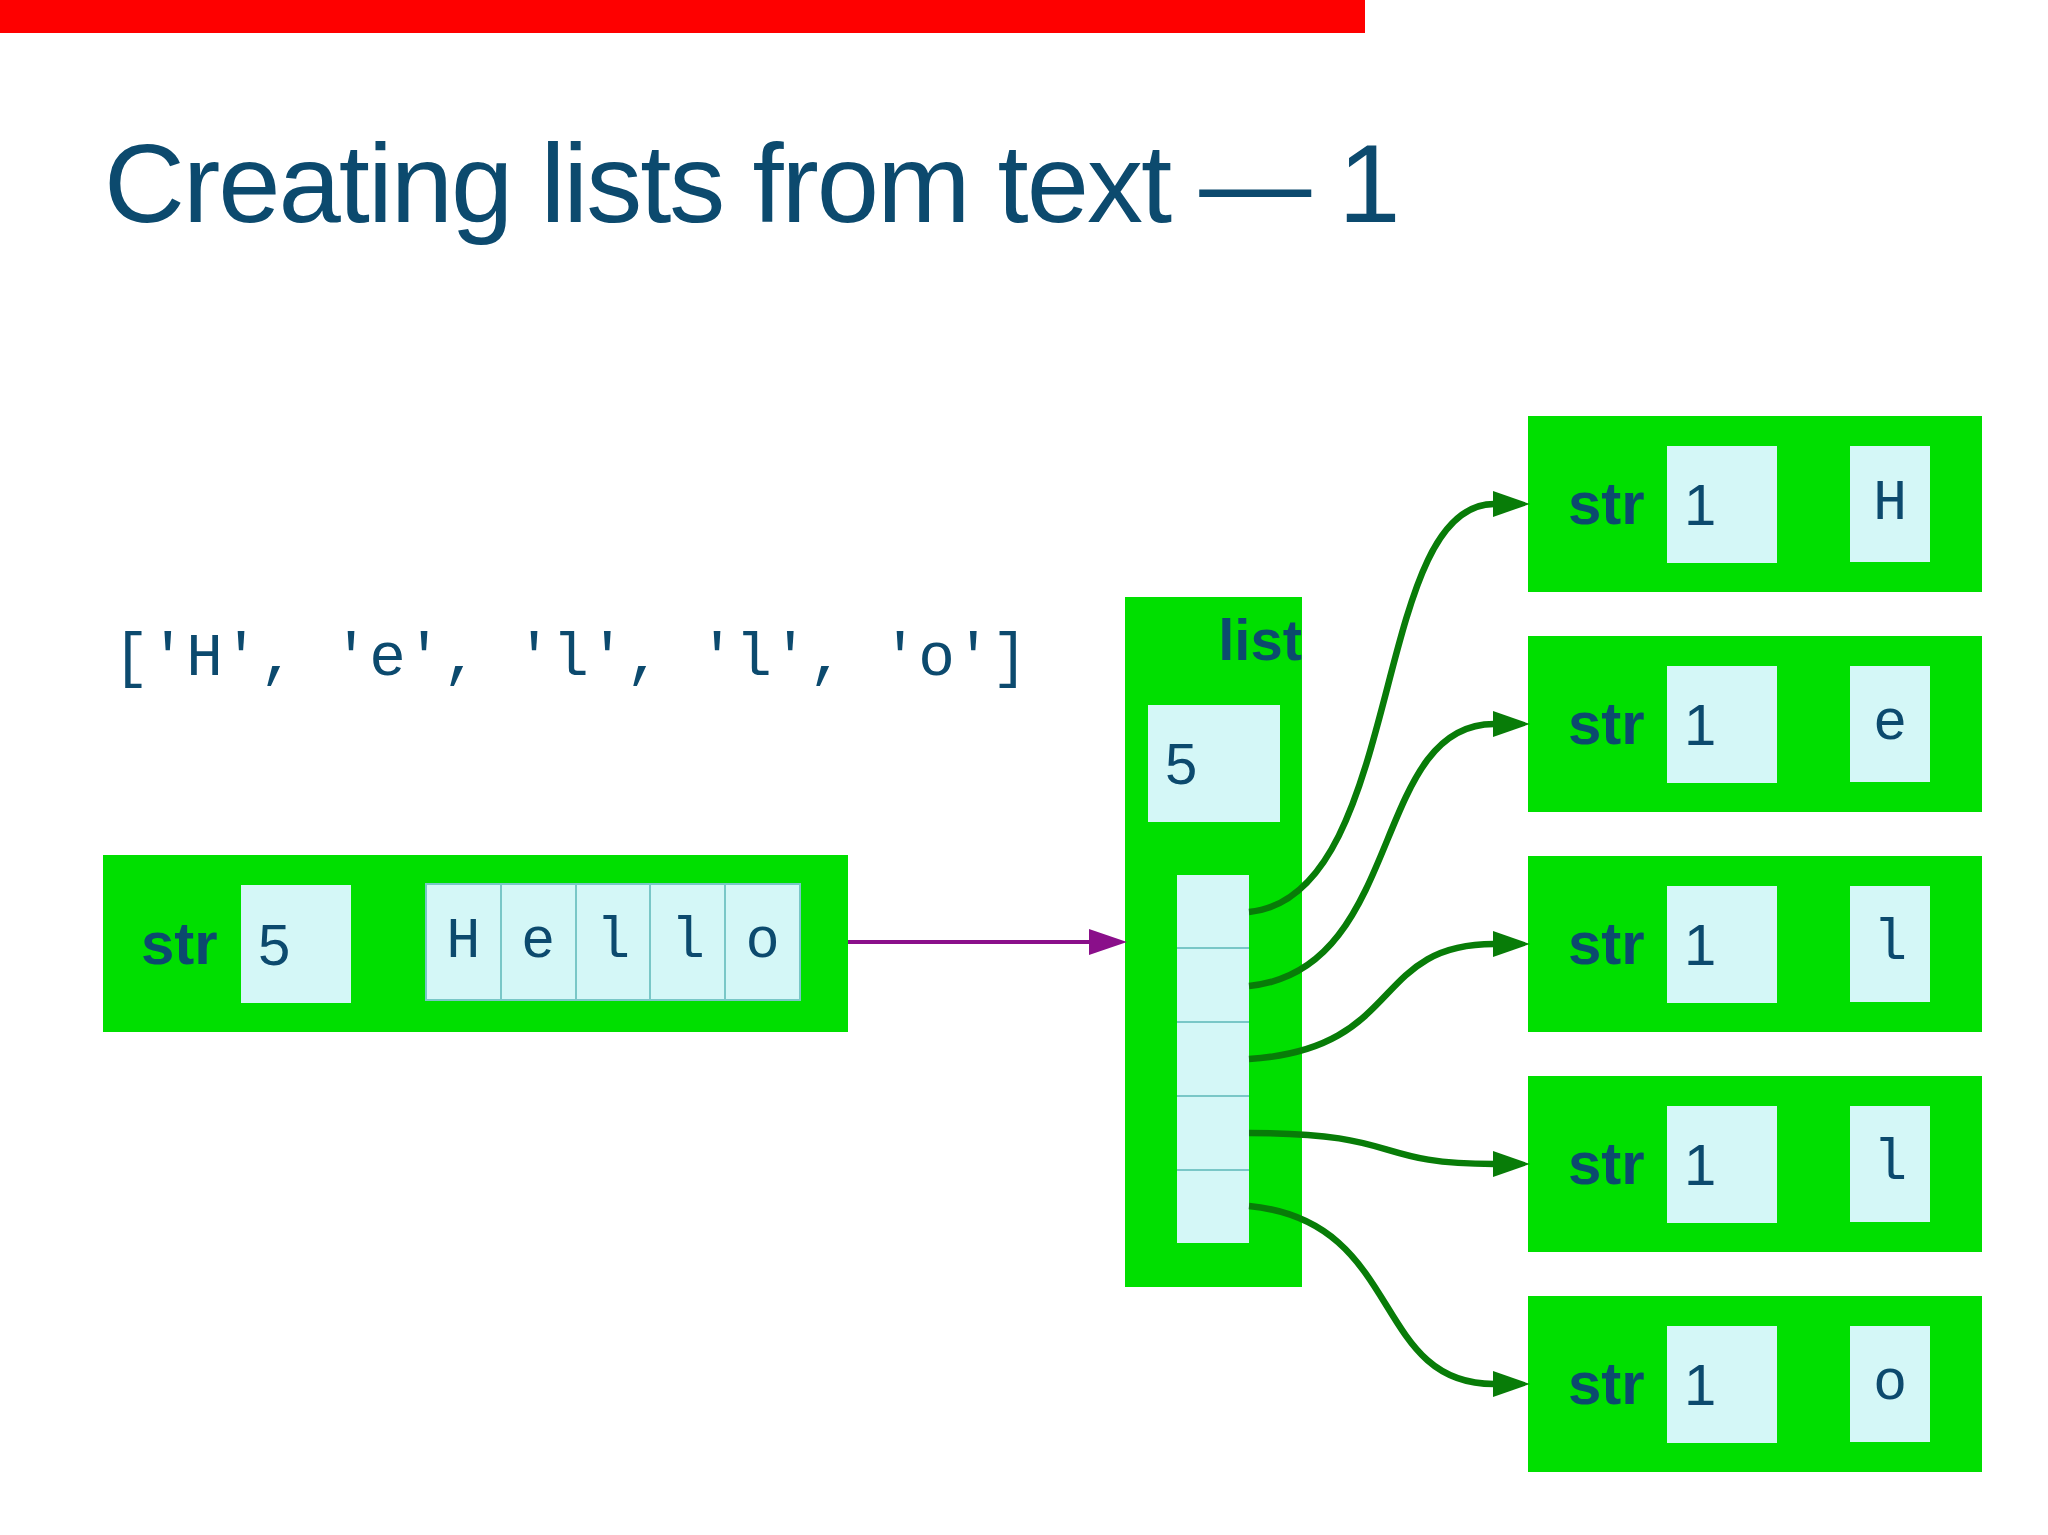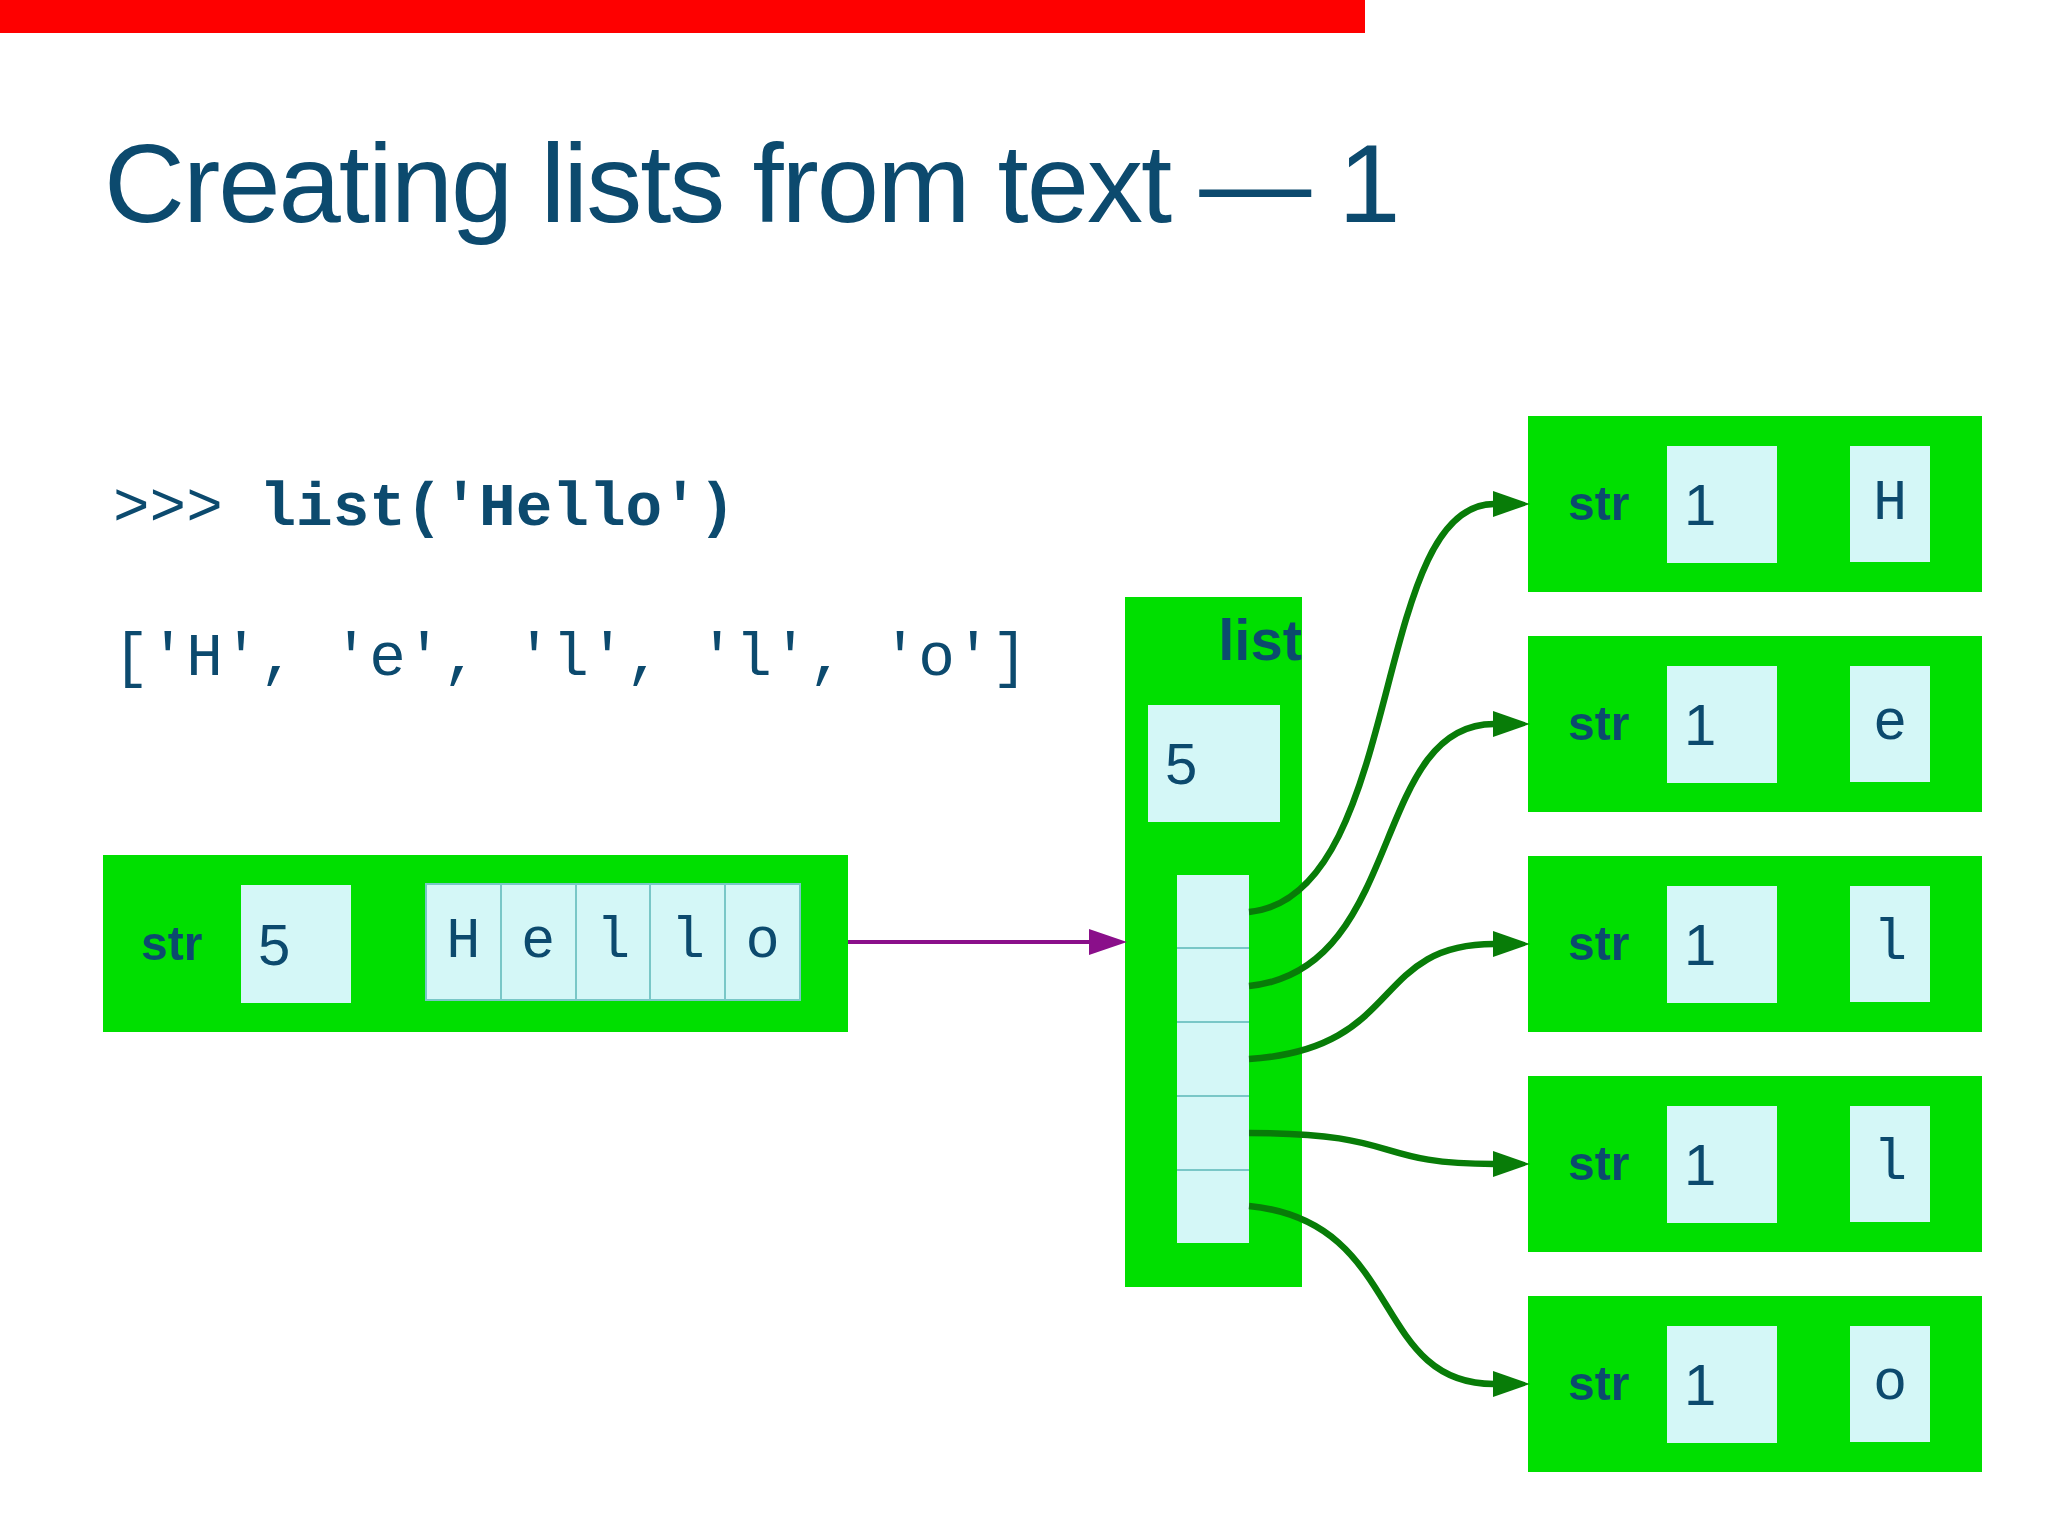--- a/index.html
+++ b/index.html
@@ -11,21 +11,21 @@
   .title{position:absolute;left:104px;top:128px;font-size:112px;line-height:1.0;
          letter-spacing:-2px;white-space:nowrap;}
 
   .code{position:absolute;left:113px;font-family:"Liberation Mono",monospace;
         font-size:61px;line-height:1.0;white-space:pre;}
   .code-line-1{top:478px;}
   .code-line-2{top:628px;}
   .code-bold{font-weight:bold;}
 
   .obj{position:absolute;background:var(--green);}
-  .obj-label{position:absolute;font-weight:bold;font-size:48px;line-height:1.0;}
+  .obj-label{position:absolute;font-weight:bold;font-size:60px;line-height:1.0;}
   .cell{position:absolute;background:var(--cell);display:flex;align-items:center;}
   .len-cell{font-size:58px;justify-content:flex-start;padding-left:17px;box-sizing:border-box;}
   .char-cell{font-family:"Liberation Mono",monospace;font-size:57px;justify-content:center;}
 
   
   .src-box{left:103px;top:855px;width:745px;height:177px;}
   .src-box .obj-label{left:38px;top:50%;transform:translateY(-50%);}
   .src-len{left:138px;top:30px;width:110px;height:118px;}
   .chars-row{position:absolute;left:322px;top:28px;width:376px;height:118px;display:flex;
              border:2px solid var(--divider);box-sizing:border-box;}
@@ -56,21 +56,20 @@
 </style>
 </head>
 <body>
 
 <div class="slide">
 
   <div class="progress-bar"></div>
 
   <div class="title">Creating lists from text — 1</div>
 
-  <div class="code code-line-1"><span>&gt;&gt;&gt; </span><span class="code-bold">list('Hello')</span></div>
 
   <div class="code code-line-2">['H', 'e', 'l', 'l', 'o']</div>
 
   <div class="obj src-box">
     <div class="obj-label">str</div>
     <div class="cell len-cell src-len">5</div>
     <div class="chars-row">
       <div class="seq-cell">H</div>
       <div class="seq-cell">e</div>
       <div class="seq-cell">l</div>

